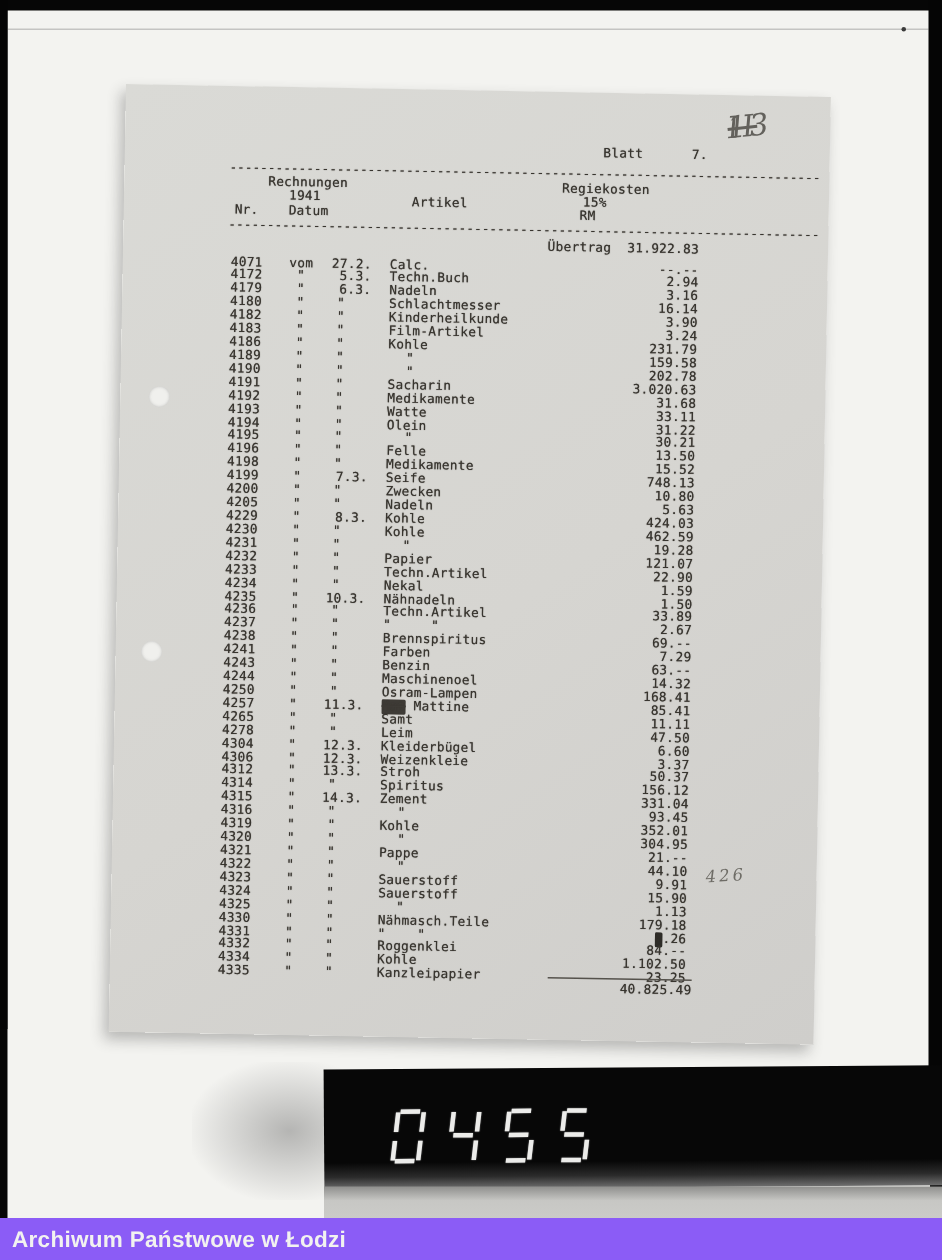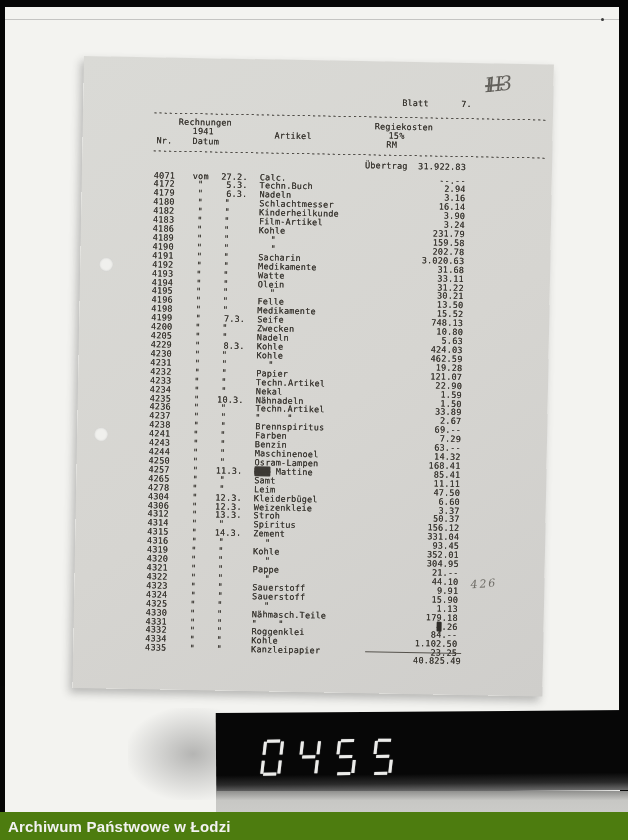--- a/index.html
+++ b/index.html
@@ -66,21 +66,21 @@
   .digit{position:relative;display:inline-block;width:20px;height:36px;margin-right:17px;}
   .seg{position:absolute;background:#ececea;box-shadow:0 0 1px rgba(255,255,255,.6);}
   .seg.a{left:3px;top:0;width:13px;height:3px;}
   .seg.g{left:3px;top:16px;width:13px;height:3px;}
   .seg.d{left:3px;bottom:0;width:13px;height:3px;}
   .seg.b{right:0;top:2px;width:3px;height:13px;}
   .seg.c{right:0;bottom:2px;width:3px;height:13px;}
   .seg.f{left:0;top:2px;width:3px;height:13px;}
   .seg.e{left:0;bottom:2px;width:3px;height:13px;}
 
-  .caption-bar{position:absolute;left:0;top:812px;width:628px;height:28px;background:#4d7c0f;
+  .caption-bar{position:absolute;left:0;top:812px;width:628px;height:28px;background:#8b5cf6;
       display:flex;align-items:center;}
   .caption-text{font-family:"Liberation Sans",sans-serif;font-weight:bold;font-size:15px;
       color:#f2f2f0;margin-left:8px;letter-spacing:.2px;}
 </style>
 </head>
 <body>
 
 <div class="stage">
   <div class="film-bg"></div>
   <div class="scratch-line"></div>

